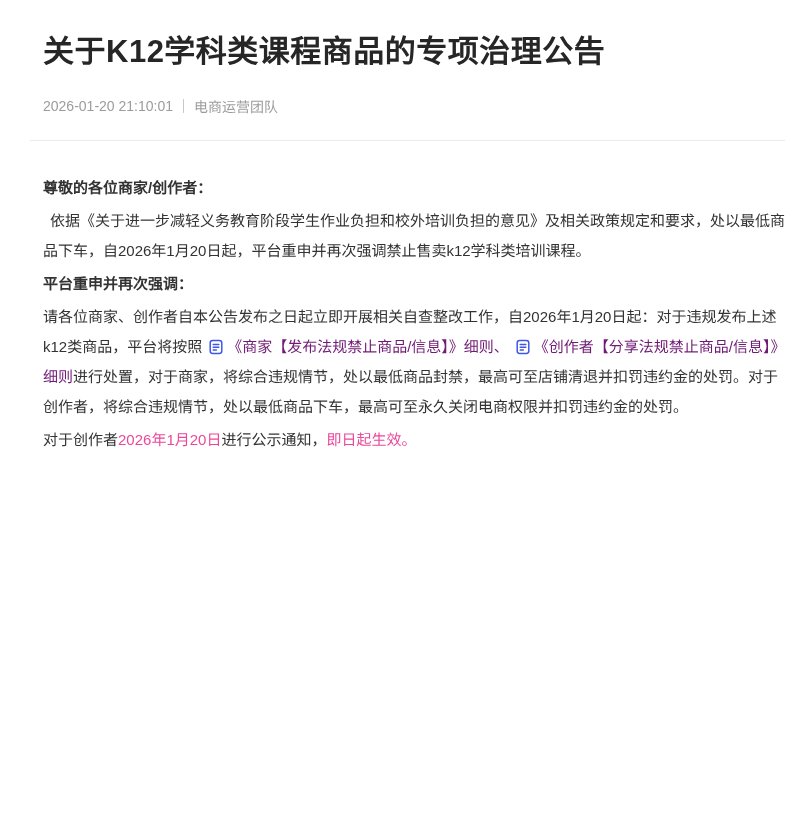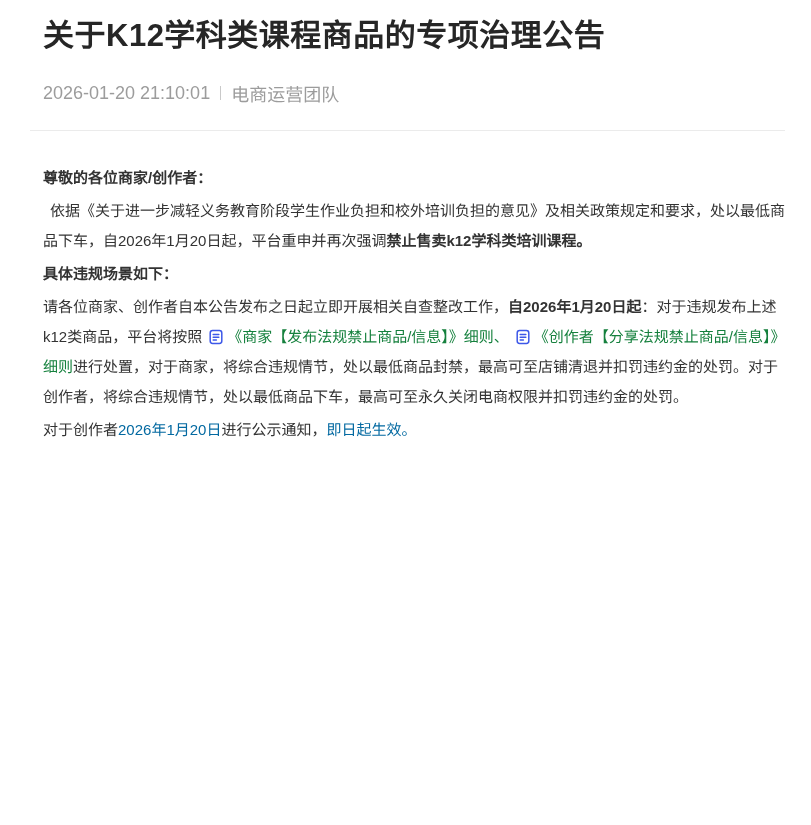--- a/index.html
+++ b/index.html
@@ -2,58 +2,58 @@
 <html lang="zh-CN"><head>
 <meta charset="utf-8">
 <style>
   * { box-sizing: border-box; }
   html, body { margin: 0; padding: 0; background: #ffffff; }
   body {
     width: 811px; height: 825px; overflow: hidden;
     font-family: "Liberation Sans", "DejaVu Sans", sans-serif;
     color: #333333;
   }
-  .page { padding: 16px 26px 0 43px; }
+  .page { padding: 32px 26px 0 43px; }
 
   h1.title {
     margin: 0 0 24px 0;
     font-size: 31px; line-height: 40px; font-weight: 700;
     color: #262626; letter-spacing: 0.5px;
   }
 
   .meta {
     display: flex; align-items: center;
-    font-size: 18px; color: #9c9c9c;
+    font-size: 14px; color: #9c9c9c;
     margin-bottom: 24px;
   }
   .meta-divider {
     width: 1px; height: 14px; background: #c9c9c9;
     margin: 0 10px; display: inline-block;
   }
 
   .header-divider { height: 1px; background: #ebebeb; margin-left: -13px; }
 
   .article {
     padding-top: 32px;
     font-size: 15px; line-height: 30px; color: #333333;
   }
   .article p { margin: 0 0 3px 0; }
   .bold { font-weight: 700; }
-  strong { font-weight: 700; }
+  strong { font-weight: 400; }
   .indent { text-indent: 7px; }
 
   ul.violations {
     margin: 0 0 3px 0; padding-left: 25px;
     list-style: disc;
   }
   ul.violations li { margin: 0; padding-left: 2px; }
   ul.violations li::marker { color: #333; font-size: 13px; }
 
-  .red { color: #0369a1; }
-  .link { color: #15803d; text-decoration: none; cursor: pointer; }
+  .red { color: #ec4899; }
+  .link { color: #701a75; text-decoration: none; cursor: pointer; }
   .doc-icon {
     display: inline-block; vertical-align: -3px;
     margin: 0 3px 0 6px; color: #3d58e8;
   }
   .doc-icon svg { display: block; }
 </style>
 </head>
 <body>
 
 <div class="page">
@@ -67,21 +67,21 @@
   </div>
 
   <div class="header-divider"></div>
 
   <div class="article">
 
     <p class="bold">尊敬的各位商家/创作者：</p>
 
     <p class="indent"><span>依据《关于进一步减轻义务教育阶段学生作业负担和校外培训负担的意见》及相关政策规定和要求，处以最低商品下车，自2026年1月20日起，平台重申并再次强调</span><strong>禁止售卖k12学科类培训课程。</strong></p>
 
-    <p class="bold">具体违规场景如下：</p>
+    <p class="bold">平台重申并再次强调：</p>
 
 
 
     <p><span>请各位商家、创作者自本公告发布之日起立即开展相关自查整改工作，</span><strong>自2026年1月20日起</strong><span>：对于违规发布上述k12类商品，平台将按照</span><span class="doc-icon"><svg width="16" height="16" viewBox="0 0 16 16" aria-hidden="true">
             <rect x="2.2" y="1.6" width="11.6" height="12.8" rx="2.4" fill="none" stroke="currentColor" stroke-width="1.5"></rect>
             <line x1="5.2" y1="5.4" x2="10.8" y2="5.4" stroke="currentColor" stroke-width="1.5" stroke-linecap="round"></line>
             <line x1="5.2" y1="8.2" x2="10.8" y2="8.2" stroke="currentColor" stroke-width="1.5" stroke-linecap="round"></line>
             <line x1="5.2" y1="11" x2="8.4" y2="11" stroke="currentColor" stroke-width="1.5" stroke-linecap="round"></line>
           </svg></span><a class="link">《商家【发布法规禁止商品/信息】》细则、</a><span class="doc-icon"><svg width="16" height="16" viewBox="0 0 16 16" aria-hidden="true">
             <rect x="2.2" y="1.6" width="11.6" height="12.8" rx="2.4" fill="none" stroke="currentColor" stroke-width="1.5"></rect>

